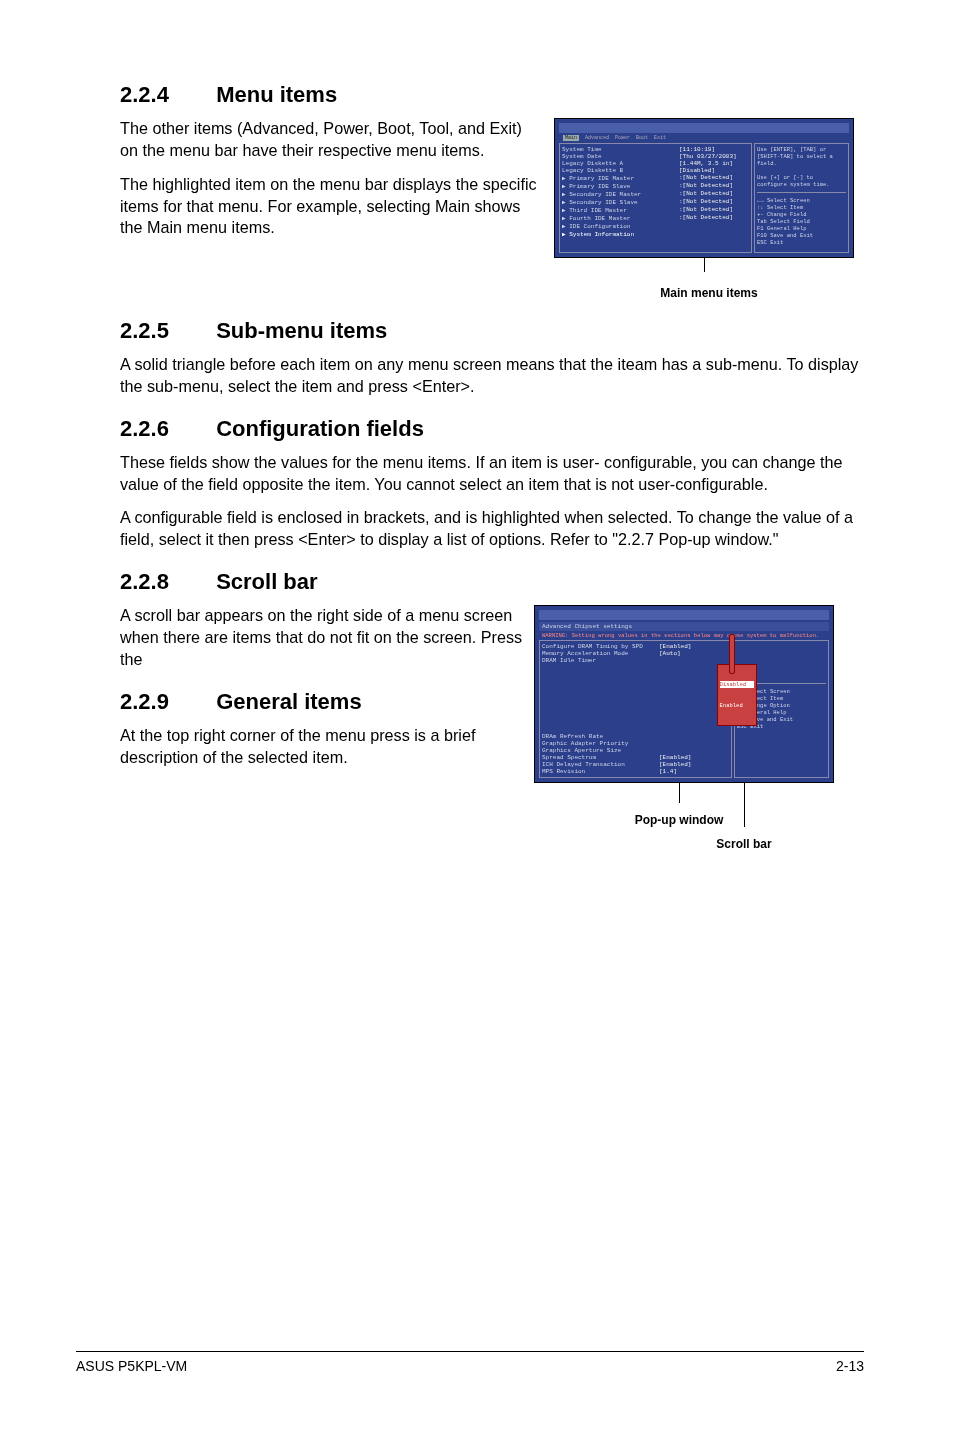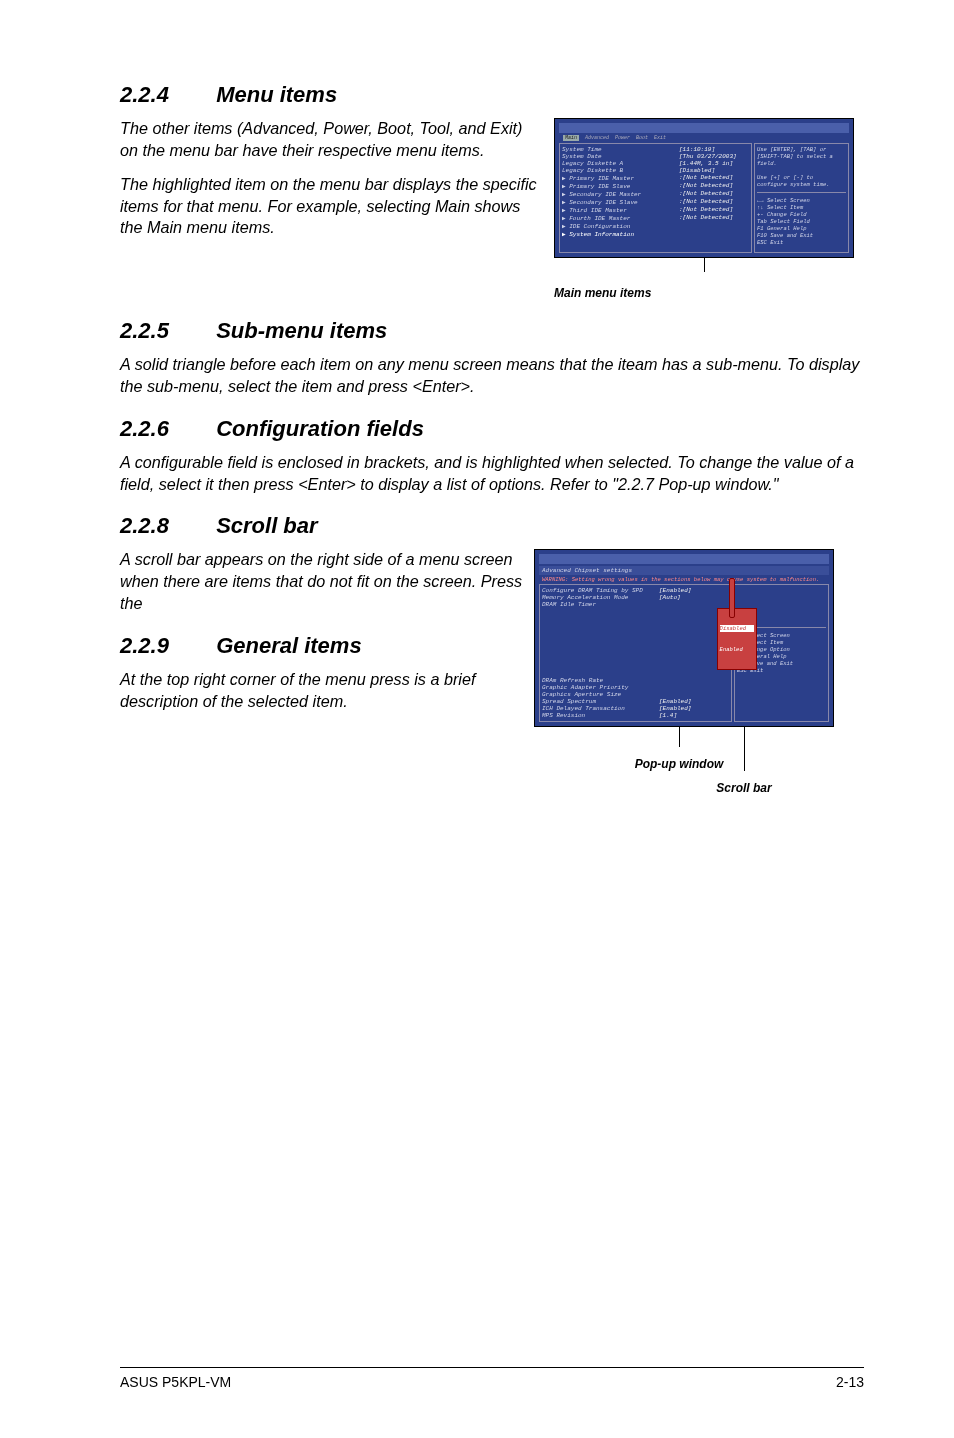--- a/index.html
+++ b/index.html
@@ -18,26 +18,26 @@
   .bios-left { flex: 1; background: #2b3f8a; padding: 2px; min-height: 110px; border: 1px solid #88a; }
   .bios-right { width: 95px; background: #2b3f8a; padding: 2px; border: 1px solid #88a; font-size: 5.5px; }
   .bios-right .sep { border-top: 1px solid #88a; margin: 4px 0; }
   .bios-row { display: flex; }
   .bios-row .lbl { flex: 1; white-space: pre; }
   .bios-row .val { width: 70px; color: #eee; white-space: pre; }
   .highlight { color: #fff; }
   .bios-box2 { background: #2b3f8a; color: #cfd3e8; font-family: "Courier New", monospace; font-size: 6px; padding: 4px; width: 300px; border: 1px solid #000; position: relative; }
   .popup { background: #c84040; color: #fff; font-size: 5.5px; padding: 2px; width: 40px; border: 1px solid #800; }
   .scrollbar-handle { background: #c84040; width: 6px; height: 40px; border: 1px solid #800; position: absolute; right: 98px; top: 28px; border-radius: 2px; }
-  .footer { position: absolute; bottom: 48px; left: 0; right: 0; padding: 0 90px 0 120px; }
+  .footer { position: absolute; bottom: 64px; left: 0; right: 0; padding: 0 90px 0 76px; }
   .footer-line { height: 1.2px; background: #000; margin-bottom: 6px; }
   .footer-row { display: flex; justify-content: space-between; font-size: 14px; }
-  .section-block { margin-bottom: 18px; overflow: visible; font-style: italic; }
+  .section-block { margin-bottom: 18px; overflow: visible; }
   .fig1-wrap { float: right; width: 310px; margin-left: 10px; }
-  .fig1-caption { font-size: 12px; font-weight: bold; margin-top: 6px; }
+  .fig1-caption { font-size: 12px; font-weight: bold; text-align: center; margin-top: 6px; }
   .fig2-wrap { float: right; width: 330px; margin-left: 10px; position: relative; }
   .pointer-line { position:absolute; background:#000; }
 </style>
 </head>
 <body>
 
 <div class="page">
 
   <div class="section-block">
     <h2>
@@ -148,20 +148,21 @@
       <span>Sub-menu items</span>
     </h2>
     <p>A solid triangle before each item on any menu screen means that the iteam has a sub-menu. To display the sub-menu, select the item and press &lt;Enter&gt;.</p>
   </div>
 
   <div class="section-block">
     <h2>
       <span class="num">2.2.6</span>
       <span>Configuration fields</span>
     </h2>
+    <p>These fields show the values for the menu items. If an item is user- configurable, you can change the value of the field opposite the item. You cannot select an item that is not user-configurable.</p>
     <p>A configurable field is enclosed in brackets, and is highlighted when selected. To change the value of a field, select it then press &lt;Enter&gt; to display a list of options. Refer to "2.2.7 Pop-up window."</p>
   </div>
 
 
   <div class="section-block">
     <h2>
       <span class="num">2.2.8</span>
       <span>Scroll bar</span>
     </h2>
 

